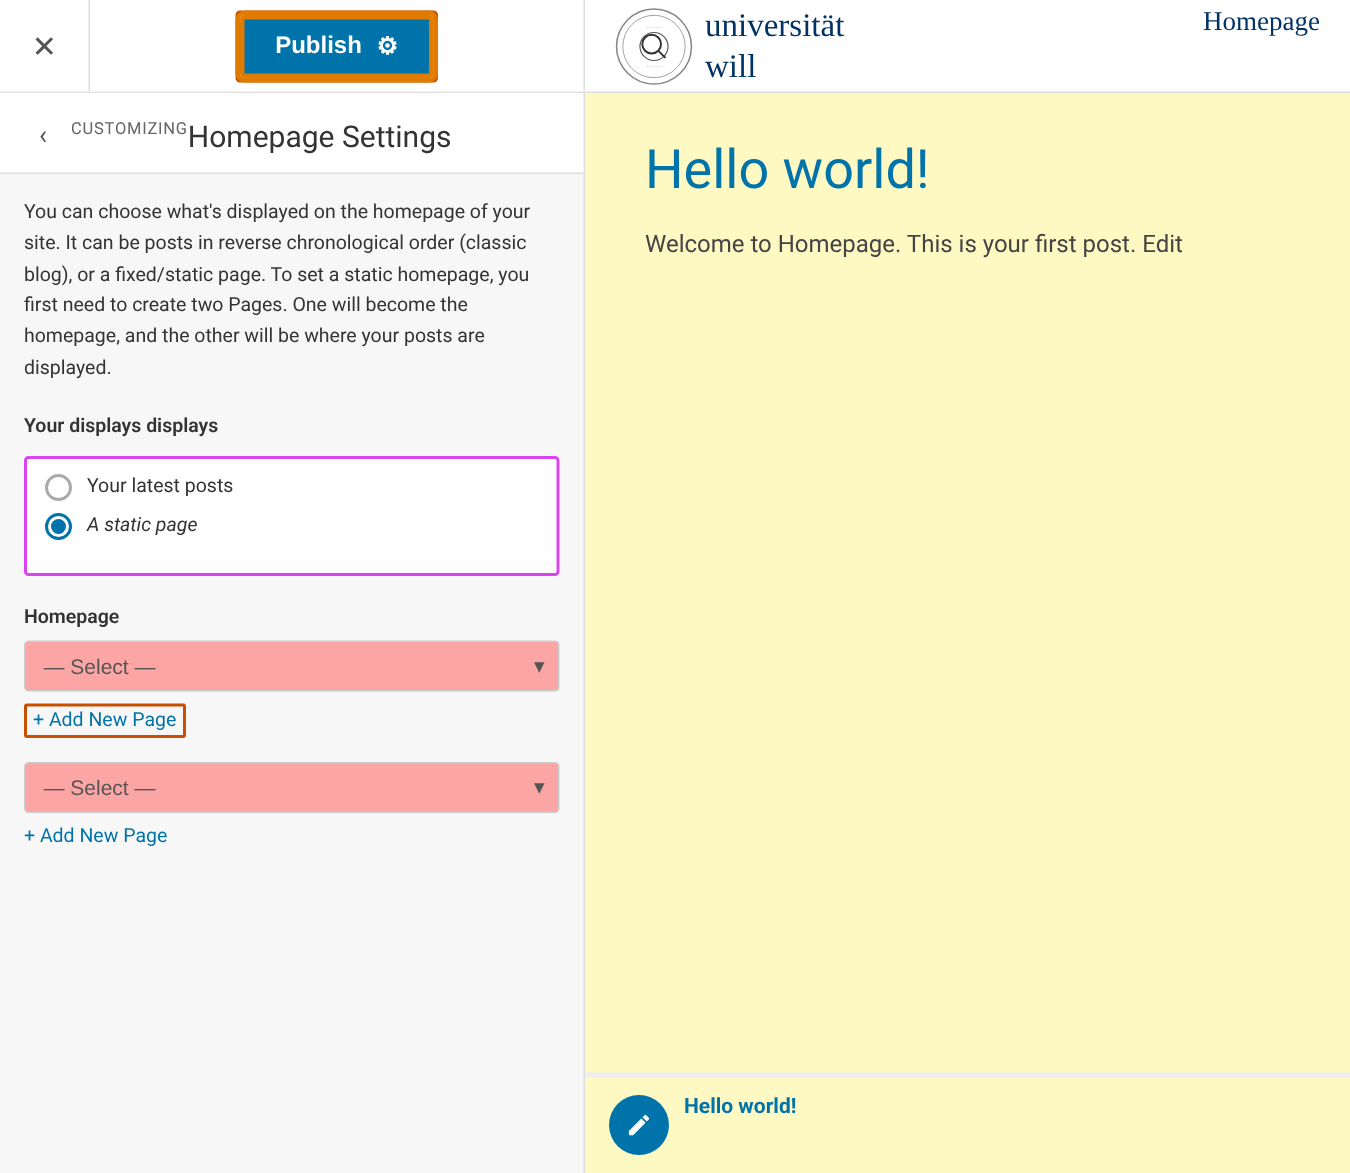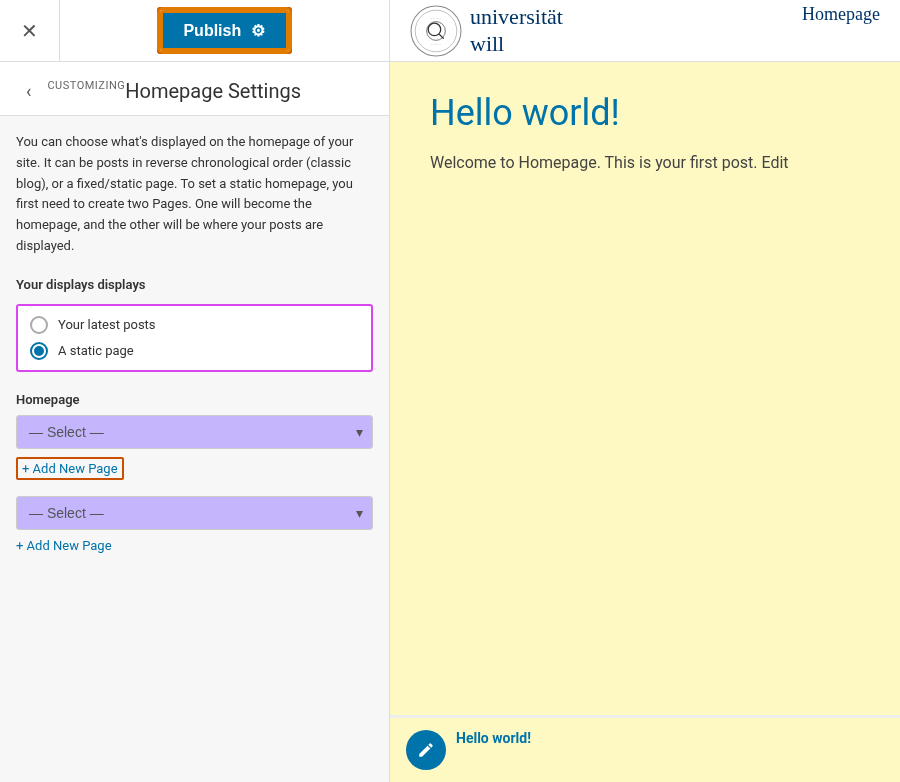--- a/index.html
+++ b/index.html
@@ -167,21 +167,21 @@
       margin-bottom: 20px;
       background: #fff;
     }
     .radio-item {
       display: flex;
       align-items: center;
       gap: 10px;
       margin-bottom: 8px;
       cursor: pointer;
     }
-    .radio-item:last-child { margin-bottom: 0; }
+    .radio-item:last-child { margin-bottom: 12px; font-style: italic; }
     .radio-circle {
       width: 18px;
       height: 18px;
       border-radius: 50%;
       border: 2px solid #aaa;
       display: flex;
       align-items: center;
       justify-content: center;
       flex-shrink: 0;
     }
@@ -211,21 +211,21 @@
       margin-bottom: 8px;
     }
     .dropdown-wrapper {
       position: relative;
     }
     .dropdown-select {
       width: 100%;
       padding: 8px 36px 8px 12px;
       border: 1px solid #ccc;
       border-radius: 3px;
-      background: #c4b5fd;
+      background: #fca5a5;
       font-size: 14px;
       color: #555;
       appearance: none;
       cursor: pointer;
     }
     .dropdown-arrow {
       position: absolute;
       right: 10px;
       top: 50%;
       transform: translateY(-50%);

